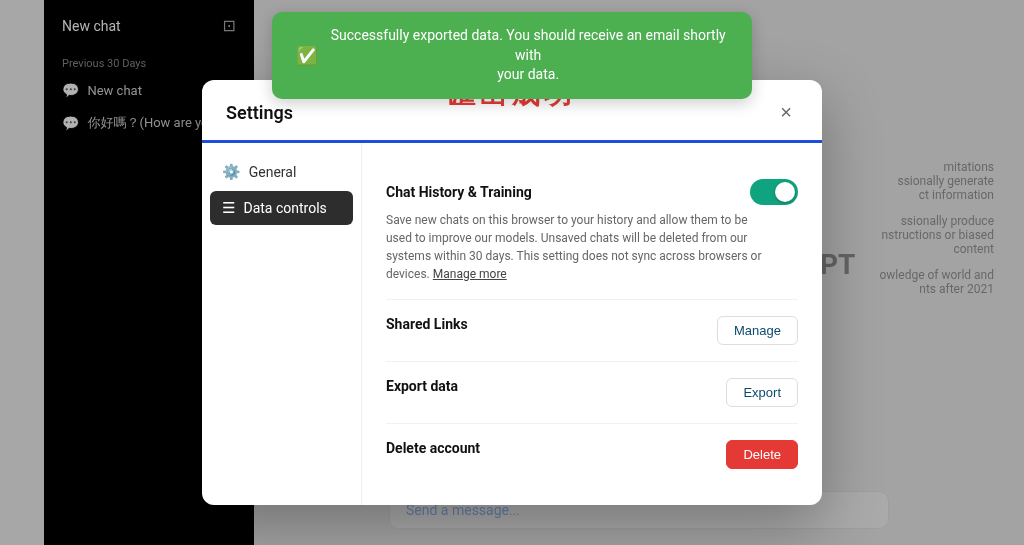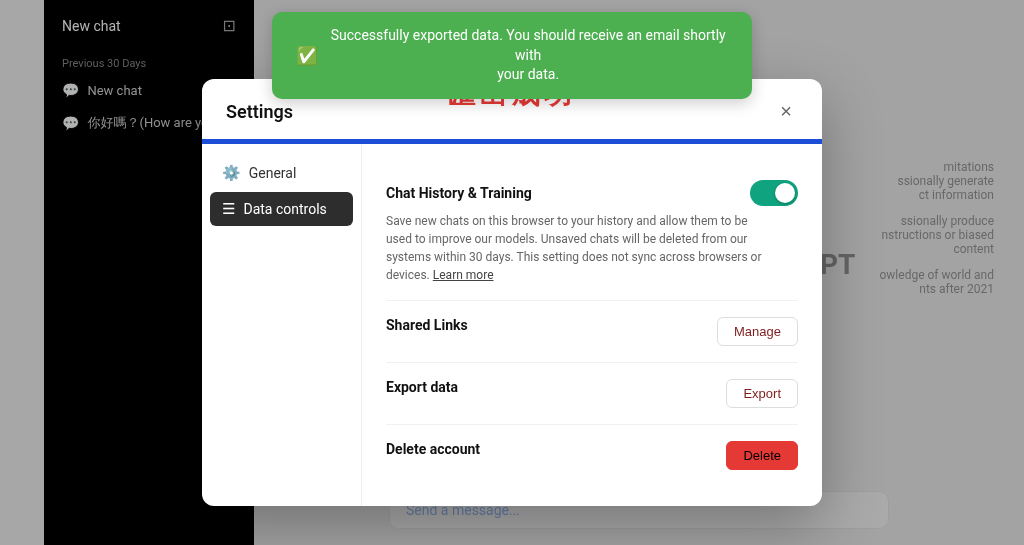--- a/index.html
+++ b/index.html
@@ -160,21 +160,21 @@
       overflow: hidden;
       position: relative;
       z-index: 20;
       margin-top: 40px;
     }
     .modal-header {
       display: flex;
       align-items: center;
       justify-content: space-between;
       padding: 20px 24px 16px;
-      border-bottom: 5px solid #1d4ed8;
+      border-bottom: 3px solid #1d4ed8;
     }
     .modal-title {
       font-size: 18px;
       font-weight: 600;
       color: #111;
     }
     .modal-close {
       background: none;
       border: none;
       font-size: 20px;
@@ -275,27 +275,27 @@
 
     
     .btn {
       padding: 6px 16px;
       border-radius: 6px;
       font-size: 13px;
       font-weight: 500;
       cursor: pointer;
       border: 1px solid #ddd;
       background: #fff;
-      color: #7f1d1d;
+      color: #0c4a6e;
       white-space: nowrap;
       flex-shrink: 0;
     }
     .btn-danger {
       background: #e53935;
-      color: #000000;
+      color: #ffffff;
       border-color: #e53935;
     }
 
     
     .setting-row-stacked {
       padding: 16px 0;
       border-bottom: 1px solid #f0f0f0;
     }
     .setting-row-stacked-header {
       display: flex;
@@ -398,21 +398,21 @@
             <div class="setting-row-stacked-header">
               <span class="setting-label">Chat History &amp; Training</span>
               <div class="toggle-switch">
                 <div class="toggle-track">
                   <div class="toggle-thumb"></div>
                 </div>
               </div>
             </div>
             <div class="setting-description">
               <span>Save new chats on this browser to your history and allow them to be used to improve our models. Unsaved chats will be deleted from our systems within 30 days. This setting does not sync across browsers or devices.</span>
-              <a href="#">Learn more</a>
+              <a href="#">Manage more</a>
             </div>
           </div>
 
           <div class="setting-row">
             <span class="setting-label">Shared Links</span>
             <button class="btn">Manage</button>
           </div>
 
           <div class="setting-row">
             <span class="setting-label">Export data</span>

